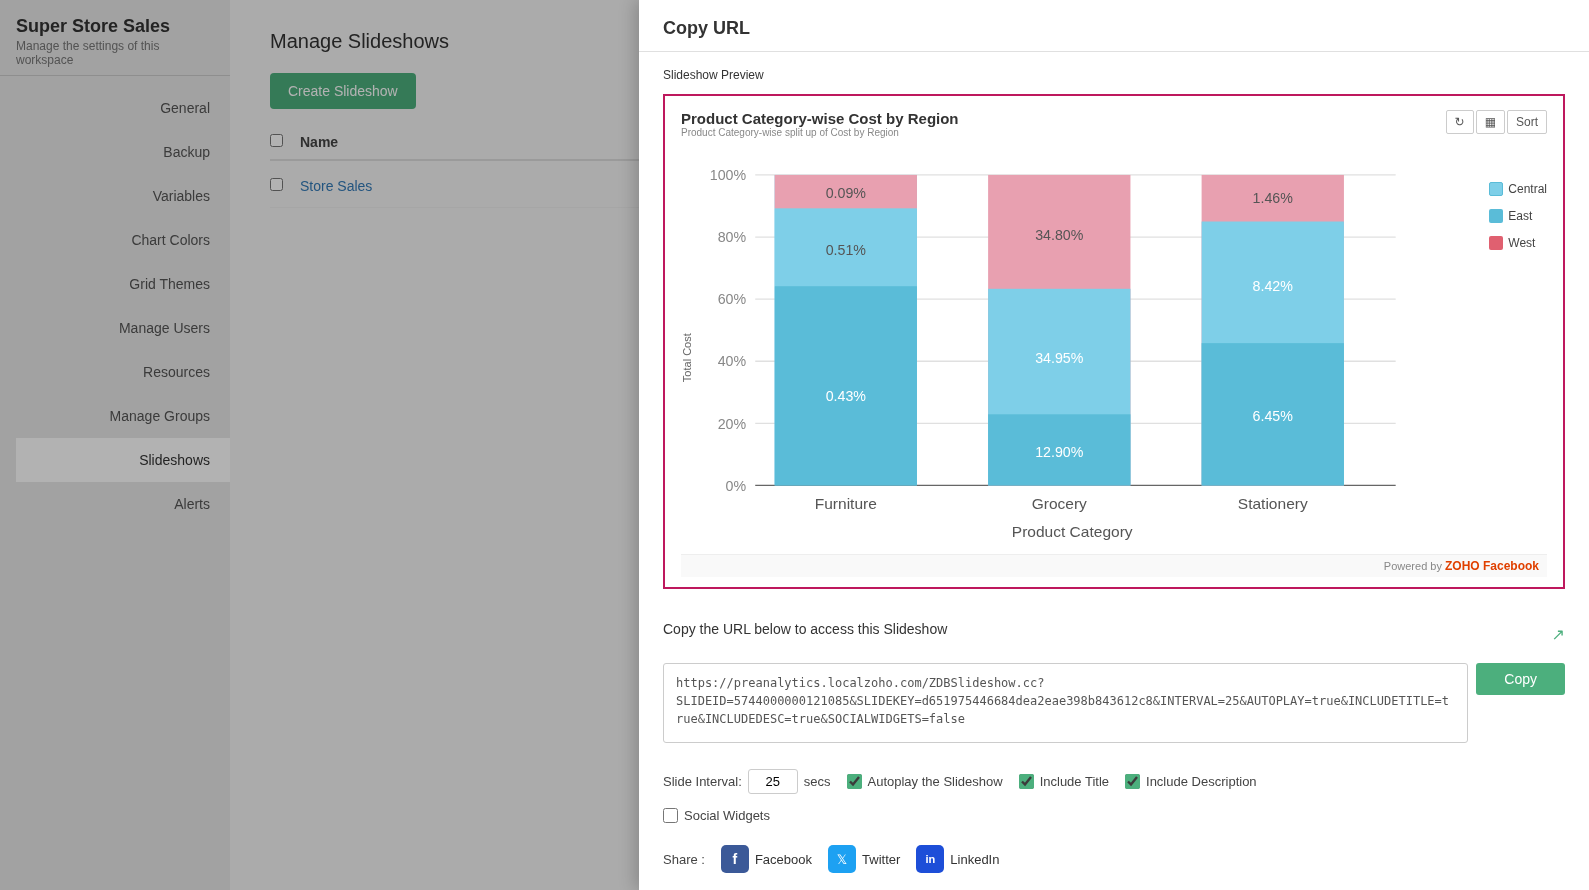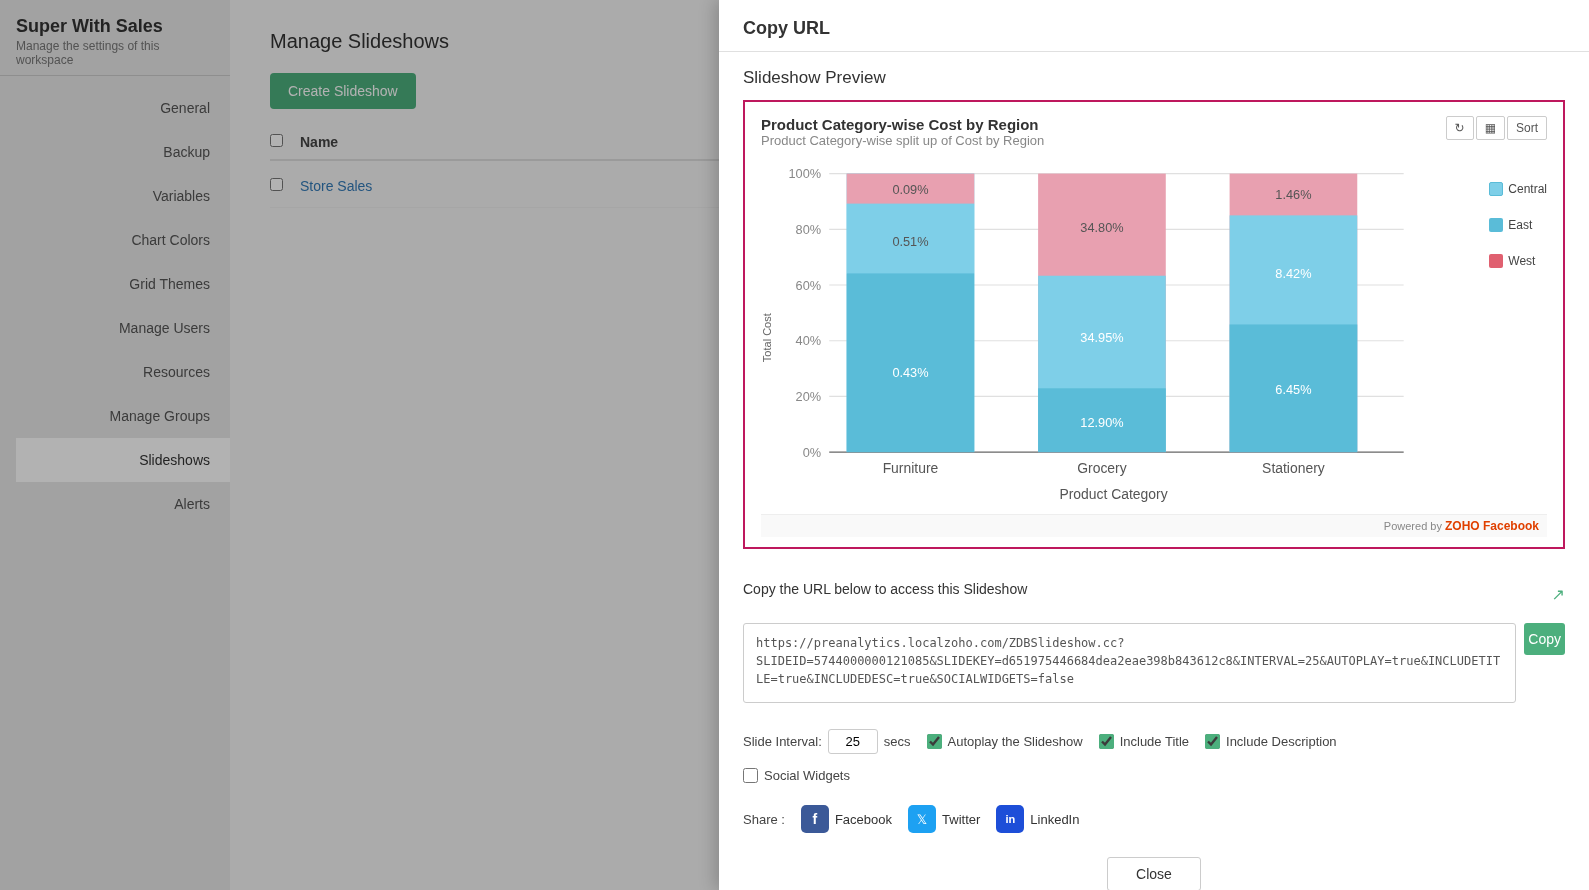--- a/index.html
+++ b/index.html
@@ -27,51 +27,51 @@
     .table-col-access { width: 200px; font-size: 14px; font-weight: 600; color: #444; }
     .table-row-data { display: flex; align-items: center; padding: 12px 0; border-bottom: 1px solid #eee; }
     .table-row-data .table-check { width: 30px; }
     .table-row-data .cell-name { flex: 1; font-size: 14px; color: #337ab7; cursor: pointer; }
     .table-row-data .cell-access { width: 200px; font-size: 14px; color: #555; }
 
     
     .overlay { position: absolute; top: 0; left: 0; width: 1589px; height: 890px; background: rgba(0,0,0,0.3); z-index: 10; }
 
     
-    .modal-panel { position: absolute; top: 0; right: 0; width: 870px; height: 890px; background: #fff; z-index: 20; display: flex; flex-direction: column; box-shadow: -4px 0 16px rgba(0,0,0,0.2); overflow-y: auto; }
+    .modal-panel { position: absolute; top: 0; right: 0; width: 950px; height: 890px; background: #fff; z-index: 20; display: flex; flex-direction: column; box-shadow: -4px 0 16px rgba(0,0,0,0.2); overflow-y: auto; }
     .modal-header { padding: 18px 24px 12px 24px; border-bottom: 1px solid #e0e0e0; }
     .modal-title { font-size: 18px; font-weight: 600; color: #333; }
 
     .preview-section { padding: 16px 24px; }
-    .preview-label { font-size: 17px; font-weight: 500; color: #333; margin-bottom: 12px; }
+    .preview-label { font-size: 12px; font-weight: 500; color: #333; margin-bottom: 12px; }
 
     
     .chart-container { border: 2px solid #be185d; background: #fff; padding: 14px 16px 10px 16px; }
     .chart-title-row { display: flex; align-items: flex-start; justify-content: space-between; margin-bottom: 4px; }
     .chart-title { font-size: 15px; font-weight: bold; color: #333; }
-    .chart-subtitle { font-size: 13px; color: #888; margin-bottom: 10px; }
+    .chart-subtitle { font-size: 10px; color: #888; margin-bottom: 20px; }
     .chart-toolbar { display: flex; gap: 2px; align-items: center; }
     .chart-tool-btn { border: 1px solid #ccc; background: #fff; padding: 4px 8px; cursor: pointer; font-size: 12px; color: #555; border-radius: 2px; }
 
     .chart-body { display: flex; }
     .chart-y-label { writing-mode: vertical-rl; transform: rotate(180deg); font-size: 11px; color: #666; margin-right: 4px; text-align: center; }
     .chart-inner { flex: 1; }
-    .chart-legend { display: flex; flex-direction: column; gap: 22px; margin-left: 16px; padding-top: 20px; }
+    .chart-legend { display: flex; flex-direction: column; gap: 13px; margin-left: 16px; padding-top: 20px; }
     .legend-item { display: flex; align-items: center; gap: 5px; font-size: 12px; color: #444; }
     .legend-color { width: 14px; height: 14px; border-radius: 2px; }
 
     
     .chart-svg { width: 100%; }
 
     
     .url-section { padding: 16px 24px; }
     .url-title { font-size: 14px; color: #333; margin-bottom: 10px; }
     .url-box-row { display: flex; gap: 8px; align-items: flex-start; }
     .url-textarea { flex: 1; border: 1px solid #ccc; padding: 10px 12px; font-size: 12px; color: #555; line-height: 1.5; resize: none; height: 80px; font-family: monospace; border-radius: 3px; }
-    .copy-btn { background: #4CAF7D; color: white; border: none; padding: 8px 4px; font-size: 14px; border-radius: 3px; cursor: pointer; white-space: nowrap; }
+    .copy-btn { background: #4CAF7D; color: white; border: none; padding: 8px 28px; font-size: 14px; border-radius: 3px; cursor: pointer; white-space: nowrap; }
 
     
     .settings-row { padding: 10px 24px; display: flex; align-items: center; flex-wrap: wrap; gap: 16px; }
     .setting-group { display: flex; align-items: center; gap: 6px; font-size: 13px; color: #444; }
     .interval-input { border: 1px solid #ccc; padding: 4px 8px; width: 50px; font-size: 13px; text-align: center; border-radius: 3px; }
 
     
     .cb-label { display: flex; align-items: center; gap: 6px; font-size: 13px; color: #444; cursor: pointer; }
     .cb-label input[type=checkbox] { width: 15px; height: 15px; accent-color: #4CAF7D; }
 
@@ -96,21 +96,21 @@
 
     .url-header-row { display: flex; justify-content: space-between; align-items: center; margin-bottom: 16px; }
   </style>
 </head>
 <body>
 
 <div class="app-wrapper">
 
   <div class="sidebar">
     <div class="sidebar-header">
-      <div class="sidebar-title">Super With Sales</div>
+      <div class="sidebar-title">Super Store Sales</div>
       <div class="sidebar-subtitle">Manage the settings of this workspace</div>
     </div>
     <nav class="sidebar-nav">
       <div class="sidebar-item">General</div>
       <div class="sidebar-item">Backup</div>
       <div class="sidebar-item">Variables</div>
       <div class="sidebar-item">Chart Colors</div>
       <div class="sidebar-item">Grid Themes</div>
       <div class="sidebar-item">Manage Users</div>
       <div class="sidebar-item">Resources</div>

